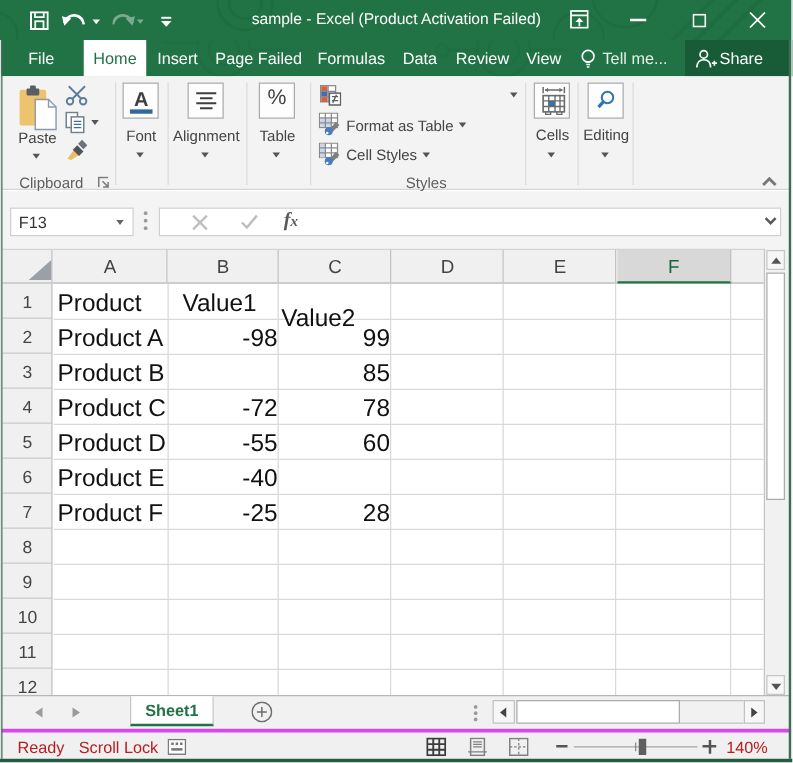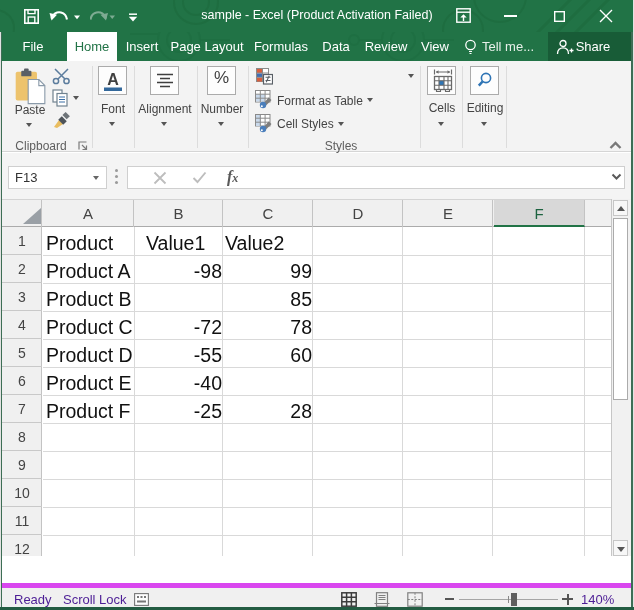--- a/index.html
+++ b/index.html
@@ -28,21 +28,21 @@
 #grid{position:absolute;left:2px;top:227px;width:609px;height:329px;background:#fff;overflow:hidden;}
 #rowheads{position:absolute;left:0;top:0;width:40px;height:329px;background:#f0f0f0;border-right:1px solid #c3c3c3;}
 .rowhead{position:absolute;left:0;width:40px;height:28px;line-height:29px;text-align:center;font-size:14px;color:#444;border-bottom:1px solid #c9c9c9;}
 .gv{position:absolute;top:0;width:1px;height:329px;background:#d9d9d9;}
 .gh{position:absolute;left:41px;width:568px;height:1px;background:#d9d9d9;}
 .cell{position:absolute;height:28px;line-height:32px;font-size:19.5px;color:#111;white-space:nowrap;}
 .num{text-align:right;}
 
 #vsb{position:absolute;left:611px;top:199px;width:20px;height:357px;background:#f1f1f1;border-left:1px solid #c6c6c6;}
 #tabbar{position:absolute;left:1px;top:556px;width:632px;height:27px;background:#f1f1f1;border-top:1px solid #b7b7b7;}
-#statusbar{position:absolute;left:1px;top:583px;width:632px;height:24px;background:#f0f0f0;border-top:5px solid #d946ef;font-size:13px;color:#4c1d95;}
+#statusbar{position:absolute;left:1px;top:583px;width:632px;height:24px;background:#f0f0f0;border-top:3px solid #d946ef;font-size:13px;color:#b91c1c;}
 
 #bl{position:absolute;left:0;top:32px;width:1px;height:575px;background:#e2e2e2;}
 #bl2{position:absolute;left:1px;top:32px;width:1px;height:575px;background:#3d6e55;}
 #br2{position:absolute;left:631px;top:32px;width:2px;height:575px;background:#3d6e55;}
 #br3{position:absolute;left:633px;top:0px;width:1px;height:610px;background:#e2e2e2;}
 #bb{position:absolute;left:0;top:607px;width:634px;height:3px;background:#235c42;}
 .tri{width:0;height:0;position:absolute;}
 </style></head><body>
 <div id="win">
 
@@ -104,21 +104,21 @@
           <circle cx="179" cy="8" r="12"></circle>
   <circle cx="403" cy="8" r="21"></circle>
           <circle cx="403" cy="8" r="12"></circle>
   <circle cx="354" cy="8" r="5"></circle>
   <path d="M200 8 h30 M424 8 h30 M359 8 h23 M130 2 h28"></path>
  </g>
       </svg>
 <div class="tab" style="left:14px;width:38px;">File</div>
 <div class="tab" id="tab-home" style="left:67px;width:50px;">Home</div>
 <div class="tab" style="left:121px;width:42px;">Insert</div>
-<div class="tab" style="left:168px;width:78px;">Page Layout</div>
+<div class="tab" style="left:168px;width:78px;">Page Failed</div>
 <div class="tab" style="left:251px;width:60px;">Formulas</div>
 <div class="tab" style="left:318px;width:36px;">Data</div>
 <div class="tab" style="left:360px;width:52px;">Review</div>
 <div class="tab" style="left:416px;width:38px;">View</div>
 <svg class="abs" style="left:464px;top:7px" width="13" height="16" viewBox="0 0 13 16">
  <circle cx="6.5" cy="6" r="4.7" fill="none" stroke="#fff" stroke-width="1.3"></circle>
  <path d="M4.5 10.5 h4 M5 12.5 h3 M5.5 14.5 h2" stroke="#fff" stroke-width="1.2"></path>
 </svg>
 <div class="tab" style="left:480px;width:56px;color:#e8f0ea;">Tell me...</div>
 <div class="abs" style="left:548px;top:0;width:86px;height:29px;background:#185c37;"></div>
@@ -179,21 +179,21 @@
  <div class="btnbox" style="left:149px;"></div>
  <svg class="abs" style="left:154px;top:12px" width="20" height="16" viewBox="0 0 20 16">
   <path d="M2 1.5 h16 M5 5.5 h10 M2 9.5 h16 M5 13.5 h10" stroke="#3f3f3f" stroke-width="1.6"></path>
  </svg>
  <div class="rtext" style="left:134px;top:41px;width:60px;text-align:center;">Alignment</div>
  <div class="dar" style="left:160px;top:61px;"></div>
  <div class="rsep" style="left:196px;"></div>
 
  <div class="btnbox" style="left:206px;"></div>
  <div class="abs" style="left:206px;top:7px;width:29px;text-align:center;font-size:17px;color:#3f3f3f;">%</div>
- <div class="rtext" style="left:196px;top:41px;width:50px;text-align:center;">Number</div>
+ <div class="rtext" style="left:196px;top:41px;width:50px;text-align:center;">Table</div>
  <div class="dar" style="left:217px;top:61px;"></div>
  <div class="rsep" style="left:247px;"></div>
 
  <svg class="abs" style="left:255px;top:7px" width="17" height="17" viewBox="0 0 17 17">
   <rect x="0.5" y="0.5" width="12" height="13" fill="#fff" stroke="#8a8a8a" stroke-width="1"></rect>
   <rect x="1" y="1" width="5" height="4" fill="#d75f3e"></rect>
   <rect x="1" y="5.3" width="5" height="4" fill="#3f6cb3"></rect>
   <rect x="1" y="9.6" width="5" height="3.9" fill="#d75f3e"></rect>
   <path d="M6.5 0.5 v13 M0.5 5 h12 M0.5 9.3 h12" stroke="#8a8a8a" stroke-width="1" fill="none"></path>
   <rect x="7.5" y="6.5" width="9" height="9.5" fill="#fff" stroke="#595f66" stroke-width="1.2"></rect>
@@ -307,21 +307,21 @@
  <div class="gh" style="top:112px;"></div>
  <div class="gh" style="top:140px;"></div>
  <div class="gh" style="top:168px;"></div>
  <div class="gh" style="top:196px;"></div>
  <div class="gh" style="top:224px;"></div>
  <div class="gh" style="top:252px;"></div>
  <div class="gh" style="top:280px;"></div>
  <div class="gh" style="top:308px;"></div>
  <div class="cell" style="left:44px;top:0;">Product</div>
  <div class="cell" style="left:144px;top:0;">Value1</div>
- <div class="cell" style="left:223px;top:0;text-align:center;">Value2</div>
+ <div class="cell" style="left:223px;top:12px;text-align:center;">Value2</div>
  <div class="cell" style="left:44px;top:28px;">Product A</div>
  <div class="cell num" style="left:133px;top:28px;width:87px;">-98</div>
  <div class="cell num" style="left:222px;top:28px;width:88px;">99</div>
  <div class="cell" style="left:44px;top:56px;">Product B</div>
  <div class="cell num" style="left:222px;top:56px;width:88px;">85</div>
  <div class="cell" style="left:44px;top:84px;">Product C</div>
  <div class="cell num" style="left:133px;top:84px;width:87px;">-72</div>
  <div class="cell num" style="left:222px;top:84px;width:88px;">78</div>
  <div class="cell" style="left:44px;top:112px;">Product D</div>
  <div class="cell num" style="left:133px;top:112px;width:87px;">-55</div>
@@ -336,20 +336,38 @@
 <div id="vsb">
  <div class="abs" style="left:1px;top:1px;width:15px;height:16px;background:#f7f7f7;border:1px solid #c6c6c6;">
   <div class="tri" style="left:3px;top:5px;border-left:4px solid transparent;border-right:4px solid transparent;border-bottom:5px solid #555;"></div>
  </div>
  <div class="abs" style="left:1px;top:19px;width:15px;height:182px;background:#fff;border:1px solid #ababab;"></div>
  <div class="abs" style="left:1px;top:341px;width:15px;height:16px;background:#f7f7f7;border:1px solid #c6c6c6;">
   <div class="tri" style="left:3px;top:6px;border-left:4px solid transparent;border-right:4px solid transparent;border-top:5px solid #555;"></div>
  </div>
 </div>
 
+<div id="tabbar">
+ <div class="tri" style="left:27px;top:9px;border-top:4.5px solid transparent;border-bottom:4.5px solid transparent;border-right:6px solid #9b9b9b;"></div>
+ <div class="tri" style="left:57px;top:9px;border-top:4.5px solid transparent;border-bottom:4.5px solid transparent;border-left:6px solid #9b9b9b;"></div>
+ <div class="abs" style="left:103px;top:0;width:67px;height:24px;background:#fff;border-left:1px solid #c6c6c6;border-right:1px solid #c6c6c6;border-bottom:2px solid #217346;text-align:center;line-height:23px;font-size:13px;font-weight:bold;color:#217346;">Sheet1</div>
+ <svg class="abs" style="left:200px;top:4px" width="17" height="17" viewBox="0 0 17 17">
+  <circle cx="8.5" cy="8.5" r="7.8" fill="none" stroke="#6e6e6e" stroke-width="1.2"></circle>
+  <path d="M8.5 4.5 v8 M4.5 8.5 h8" stroke="#6e6e6e" stroke-width="1.2"></path>
+ </svg>
+ <div class="abs" style="left:378px;top:7px;width:3px;height:3px;background:#9a9a9a;border-radius:50%;box-shadow:0 5px 0 #9a9a9a, 0 10px 0 #9a9a9a;"></div>
+ <div class="abs" style="left:393px;top:3px;width:18px;height:19px;background:#f7f7f7;border:1px solid #c1c1c1;">
+  <div class="tri" style="left:5px;top:4.5px;border-top:4px solid transparent;border-bottom:4px solid transparent;border-right:5px solid #444;"></div>
+ </div>
+ <div class="abs" style="left:412px;top:3px;width:131px;height:19px;background:#fff;border:1px solid #ababab;"></div>
+ <div class="abs" style="left:543px;top:3px;width:51px;height:19px;background:#f1f1f1;border-top:1px solid #c1c1c1;border-bottom:1px solid #c1c1c1;"></div>
+ <div class="abs" style="left:594px;top:3px;width:17px;height:19px;background:#f7f7f7;border:1px solid #c1c1c1;">
+  <div class="tri" style="left:5px;top:4.5px;border-top:4px solid transparent;border-bottom:4px solid transparent;border-left:5px solid #444;"></div>
+ </div>
+</div>
 
 <div id="statusbar">
  <div class="abs" style="left:13px;top:0;line-height:23px;">Ready</div>
  <div class="abs" style="left:62px;top:0;line-height:23px;">Scroll Lock</div>
  <svg class="abs" style="left:133px;top:5px" width="15" height="13" viewBox="0 0 15 13">
   <rect x="0.6" y="0.6" width="13.8" height="11.8" fill="#fdfdfd" stroke="#777" stroke-width="1.1"></rect>
   <rect x="3" y="3" width="2" height="2" fill="#777"></rect>
         <rect x="6.5" y="3" width="2" height="2" fill="#777"></rect>
         <rect x="10" y="3" width="2" height="2" fill="#777"></rect>
   <rect x="3" y="7.5" width="9" height="2" fill="#777"></rect>

